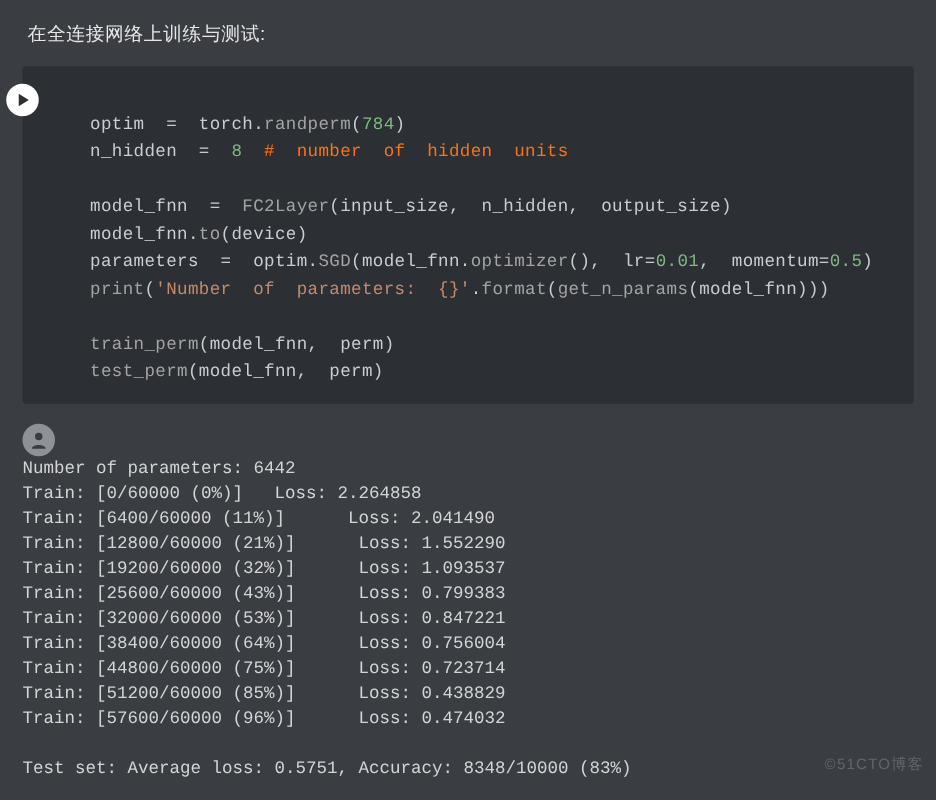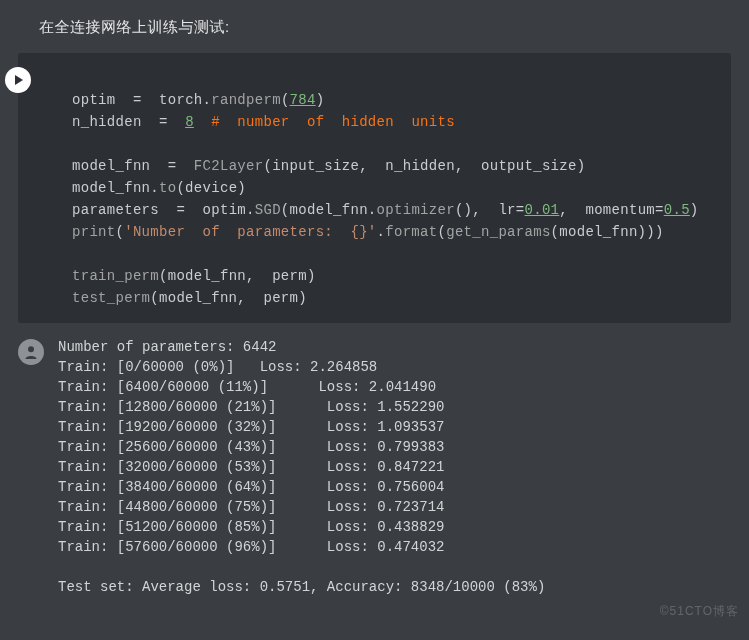--- a/index.html
+++ b/index.html
@@ -6,21 +6,21 @@
   body {
     background: #3a3d42;
     font-family: "Microsoft YaHei", "PingFang SC", sans-serif;
     color: #d8d8d8;
     width: 749px;
     height: 640px;
     overflow: hidden;
     position: relative;
   }
   .heading {
-    padding: 18px 22px 16px 39px;
+    padding: 18px 22px 16px 22px;
     font-size: 15px;
     color: #e6e6e6;
     letter-spacing: 0.5px;
   }
   .code-block {
     background: #2c2f34;
     margin: 0 18px;
     border-radius: 3px;
     padding: 14px 16px 14px 16px;
     position: relative;
@@ -39,31 +39,32 @@
     border-radius: 50%;
     background: #ffffff;
     display: flex;
     align-items: center;
     justify-content: center;
   }
   .run-btn svg { display: block; }
   .code-lines { margin-left: 38px; white-space: pre; letter-spacing: 0.3px; }
   .tok-op   { color: #c8cdd2; }
   .tok-id   { color: #c8cdd2; }
-  .tok-num  { color: #7fb97f; text-decoration: underline; }
+  .tok-num  { color: #7fb97f; }
   .tok-cmt  { color: #f97316; margin-top: 20px; }
   .tok-call { color: #a3a3a3; }
   .tok-str  { color: #c48a6b; margin-top: 28px; }
   .output-section {
     display: flex;
     padding: 14px 18px 0 18px;
     font-family: "Consolas", "Courier New", monospace;
     font-size: 14px;
     line-height: 20px;
     color: #d2d4d6;
+    flex-direction: column;
   }
   .avatar {
     width: 26px; height: 26px; border-radius: 50%;
     background: #8e9297; flex: 0 0 26px;
     display: flex; align-items: center; justify-content: center;
     margin-right: 14px; margin-top: 2px;
   }
   .avatar svg { display: block; }
   .out-text { white-space: pre; }
   .watermark {

